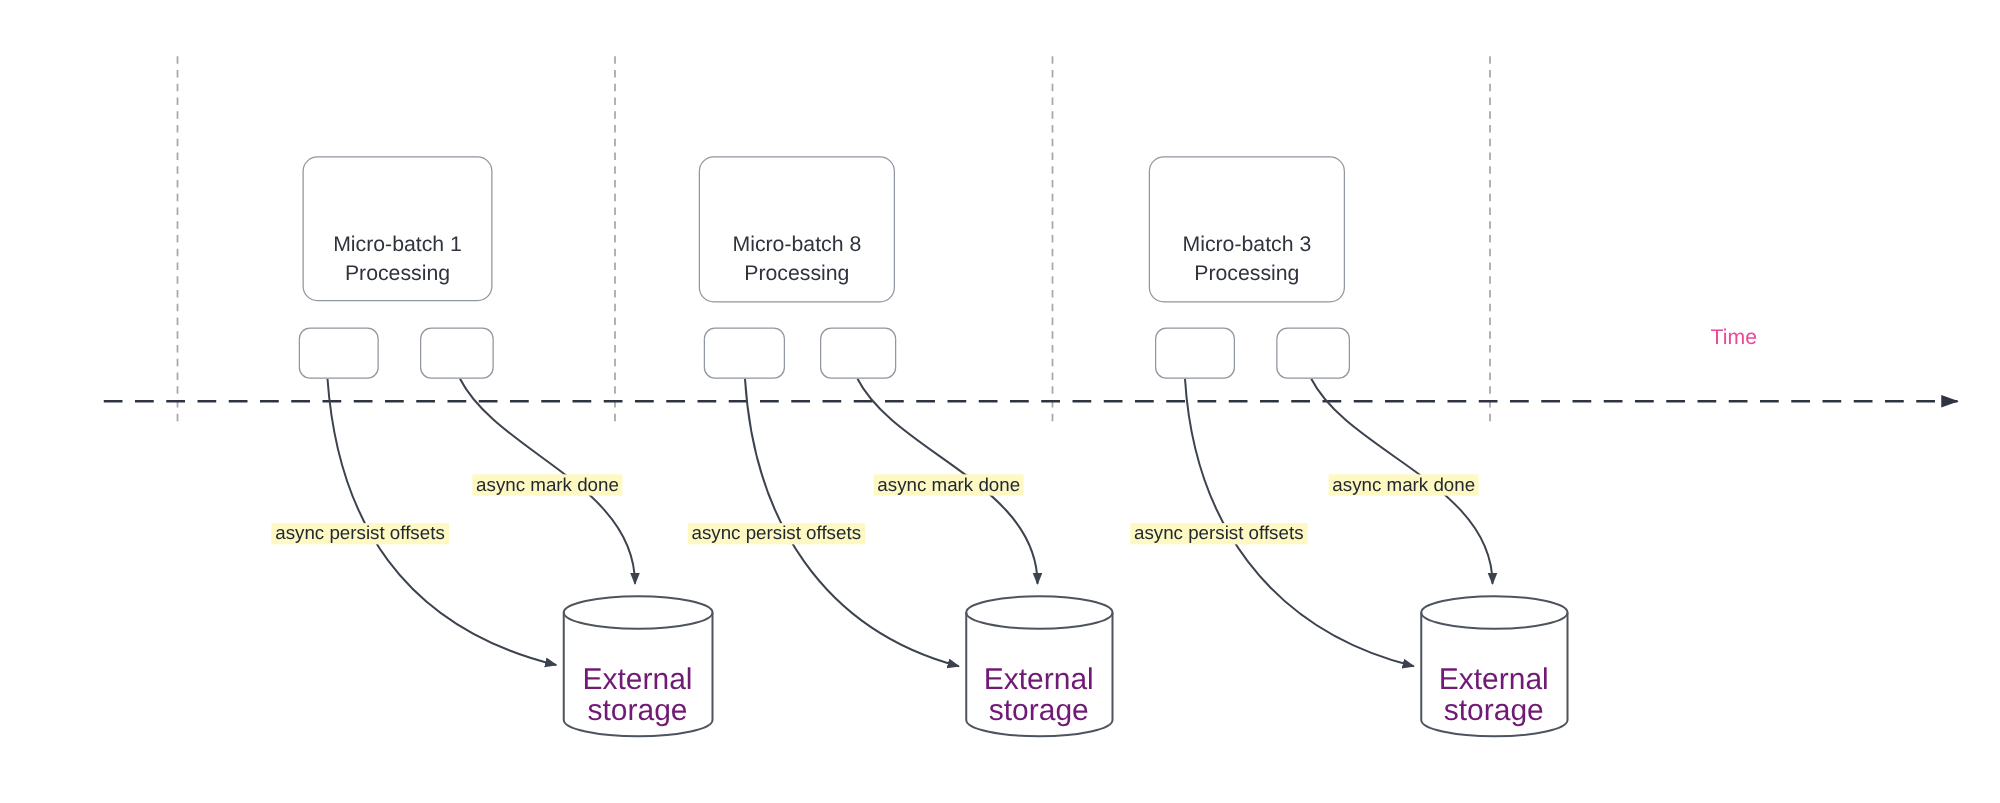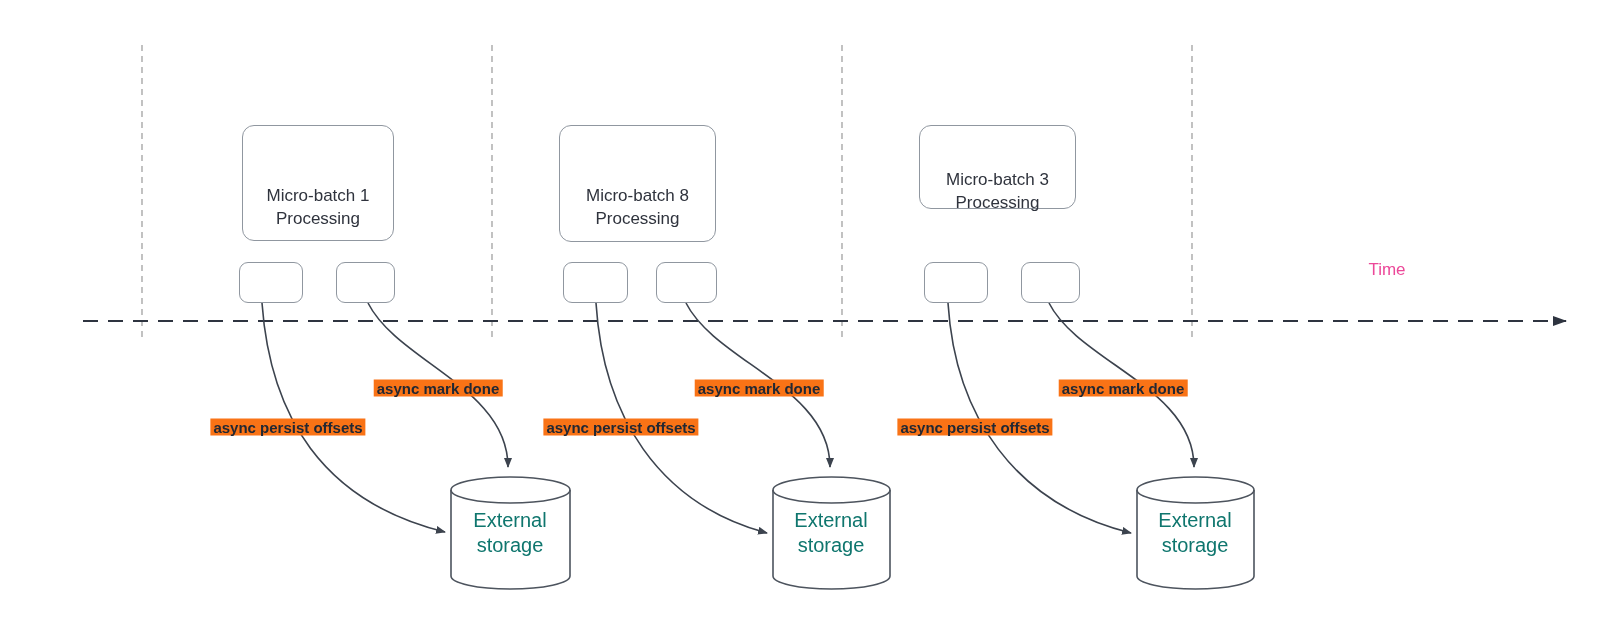--- a/index.html
+++ b/index.html
@@ -35,34 +35,35 @@
     position: absolute;
     box-sizing: border-box;
     border: 1.5px solid #9097a0;
     border-radius: 9px;
     background: #ffffff;
   }
   .conn-label {
     position: absolute;
     transform: translate(-50%, -50%);
     font-size: 15px;
-    font-weight: 700;
+    font-weight: 400;
     color: #222833;
-    background: #f97316;
+    background: #fef9c3;
     padding: 0 3px;
     white-space: nowrap;
   }
   .storage-label {
     position: absolute;
     transform: translate(-50%, -50%);
     white-space: pre-line;
     text-align: center;
-    font-size: 20px;
+    font-size: 24px;
     line-height: 25px;
-    color: #0f766e;
+    color: #701a75;
+    margin-top: 23px;
   }
   .time-label {
     position: absolute;
     transform: translate(-50%, -50%);
     font-size: 17px;
     color: #ec4899;
   }
 </style>
 </head>
 <body>
@@ -126,21 +127,21 @@
     <span class="box-label">Micro-batch 8
 Processing</span>
   </div>
   <div class="mini-rect" style="left:563px; top:262px; width:65px; height:41px;"></div>
   <div class="mini-rect" style="left:656px; top:262px; width:61px; height:41px;"></div>
   <div class="conn-label" style="left:621px; top:427px;">async persist offsets</div>
   <div class="conn-label" style="left:759px; top:388px;">async mark done</div>
   <div class="storage-label" style="left:831px; top:533px;">External
 storage</div>
 
-  <div class="batch-box" style="left:919px; top:125px; width:157px; height:84px;">
+  <div class="batch-box" style="left:919px; top:125px; width:157px; height:117px;">
     <span class="box-label">Micro-batch 3
 Processing</span>
   </div>
   <div class="mini-rect" style="left:924px; top:262px; width:64px; height:41px;"></div>
   <div class="mini-rect" style="left:1021px; top:262px; width:59px; height:41px;"></div>
   <div class="conn-label" style="left:975px; top:427px;">async persist offsets</div>
   <div class="conn-label" style="left:1123px; top:388px;">async mark done</div>
   <div class="storage-label" style="left:1195px; top:533px;">External
 storage</div>
 

